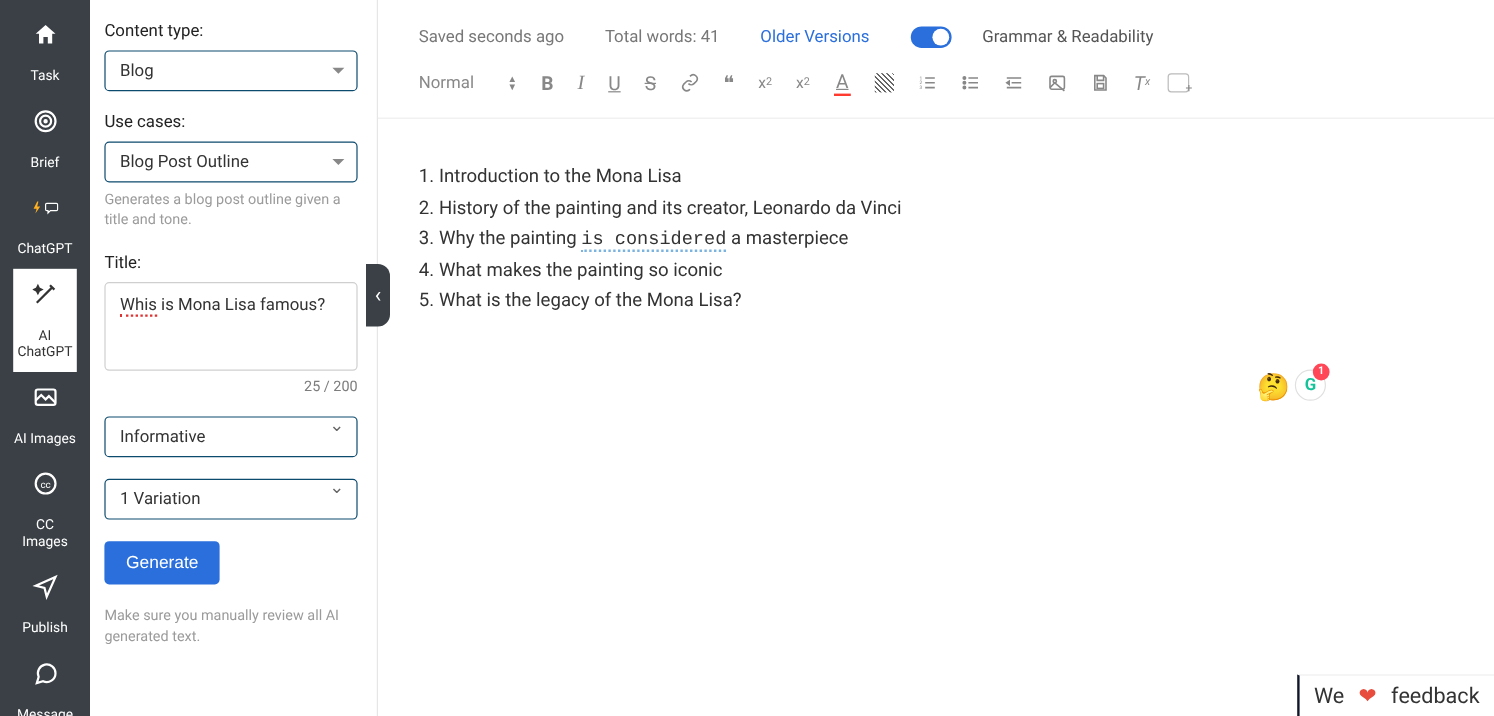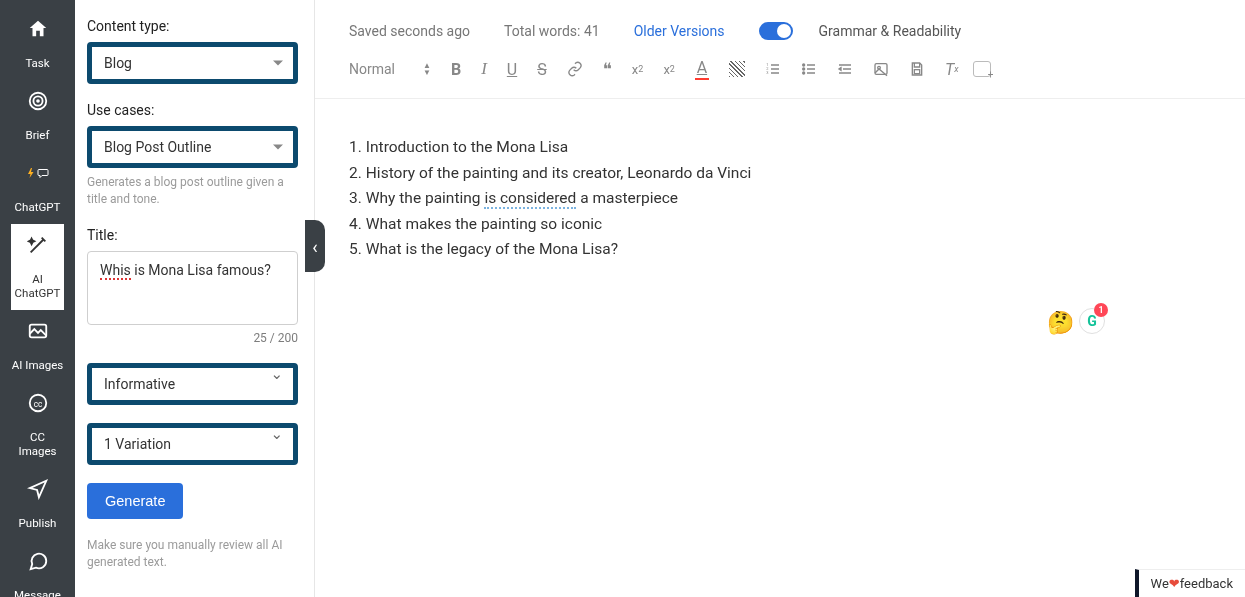--- a/index.html
+++ b/index.html
@@ -44,21 +44,21 @@
   }
   .sidebar label.caption {
     display: block;
     font-size: 14px;
     margin-bottom: 8px;
     color: #222;
   }
   .sel {
     position: relative;
     width: 100%;
-    border: 5px solid #0c4a6e;
+    border: 1px solid #0c4a6e;
     border-radius: 4px;
     background: #fff;
     padding: 8px 28px 8px 12px;
     font-size: 14px;
     color: #333;
     cursor: pointer;
   }
   .sel::after {
     content: "";
     position: absolute;
@@ -181,44 +181,44 @@
   .tb-add::after { content:"+"; position:absolute; right:-4px; bottom:-4px; font-size:10px; }
 
   .doc {
     padding: 36px 34px;
     font-size: 15.5px;
     color: #333;
     line-height: 1.65;
   }
   .doc .line { display:flex; }
   .doc .ord { margin-right: 4px; }
-  .underline-dashed { border-bottom: 2px dotted #7bb3e0; }
+  .underline-dashed { border-bottom: 2px dotted #7bb3e0; font-family: Liberation Mono, monospace; }
 
   
   .float-emoji {
     position: absolute; right: 170px; top: 310px; font-size: 22px;
   }
   .gram-badge {
     position: absolute; right: 140px; top: 308px;
     width: 26px; height:26px; border:1px solid #e0e0e0; border-radius:50%;
     display:flex; align-items:center; justify-content:center;
     color:#15c39a; font-weight:bold; font-size:14px; background:#fff;
   }
   .gram-badge .count {
     position:absolute; top:-6px; right:-4px;
     background:#ff4757; color:#fff; font-size:9px; font-weight:600;
     width:14px; height:14px; border-radius:50%;
     display:flex; align-items:center; justify-content:center;
   }
 
   .feedback {
     position: absolute; right: 0; bottom: 0;
-    background:#fff; border-top:1px solid #eee; border-left:4px solid #0f172a;
-    padding: 6px 12px; font-size: 13px; color:#333;
-    display:flex; align-items:center; gap:0;
+    background:#fff; border-top:1px solid #eee; border-left:2px solid #0f172a;
+    padding: 6px 12px; font-size: 18px; color:#333;
+    display:flex; align-items:center; gap:12px;
   }
   .heart { color:#e74c3c; }
 </style>
 </head>
 <body>
 
 <div class="app">
 
   <nav class="rail">
     <div class="rail-item">

